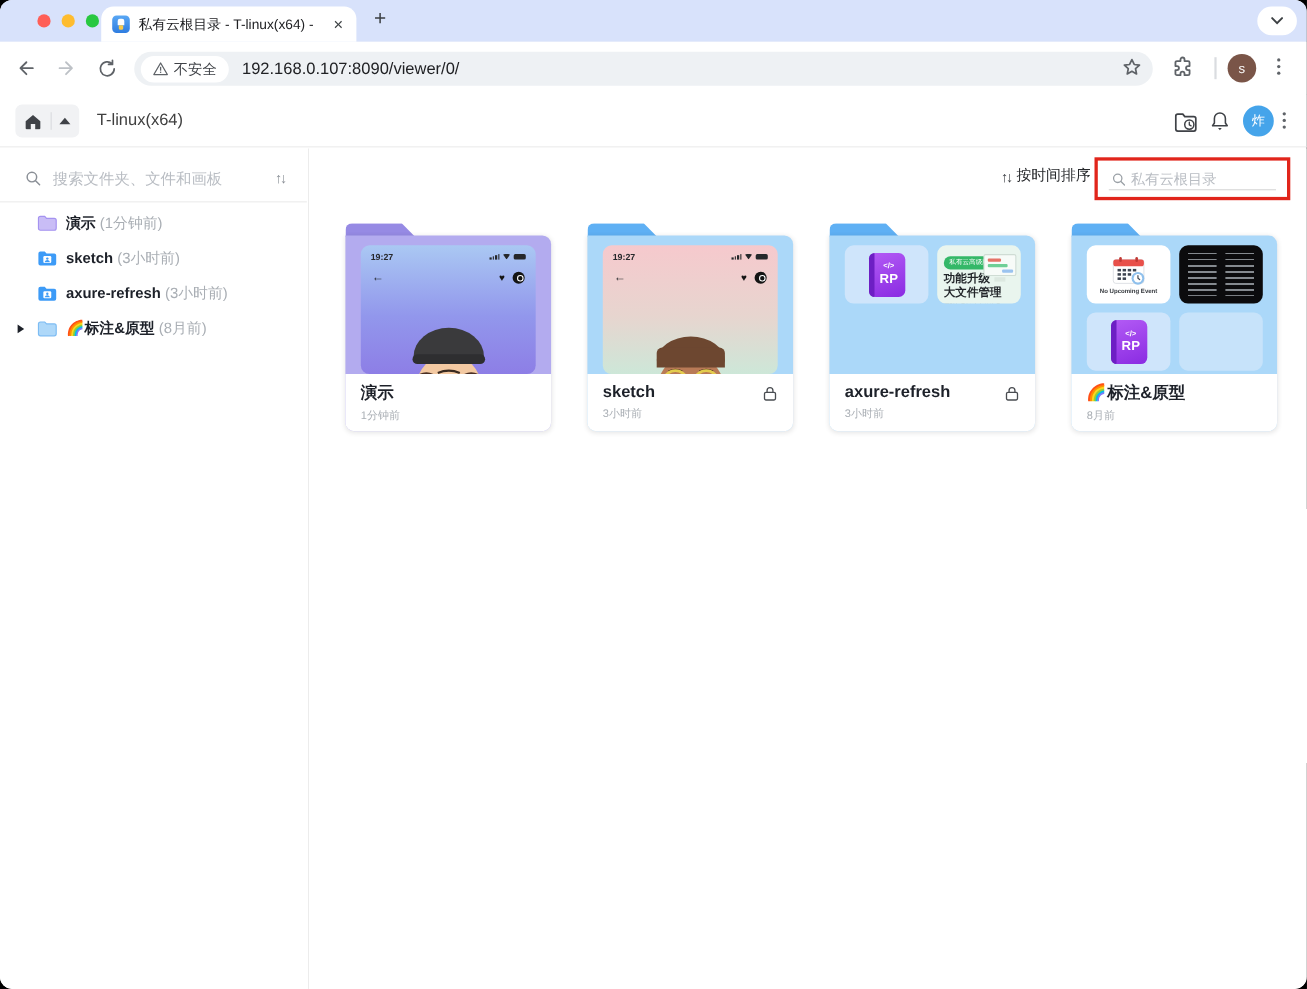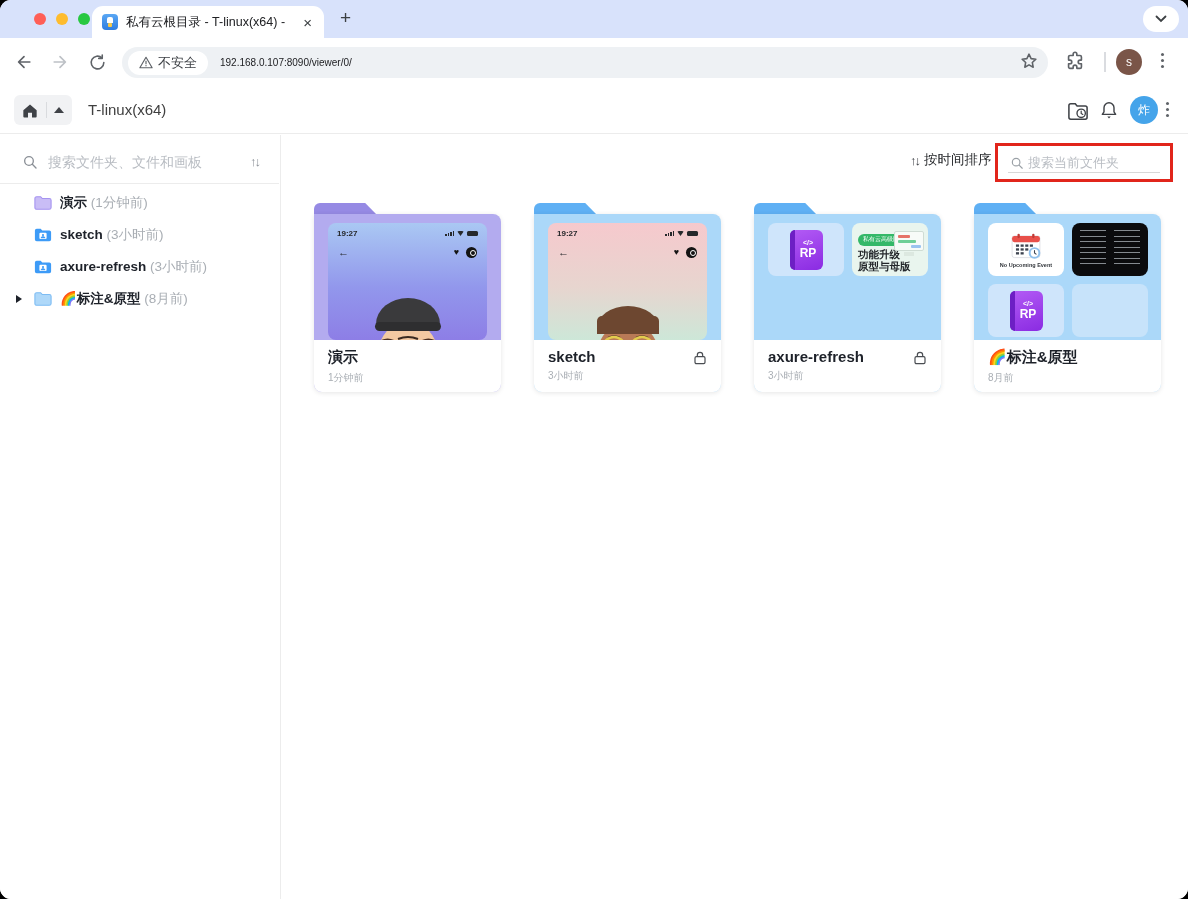--- a/index.html
+++ b/index.html
@@ -24,21 +24,21 @@
   .tabsearch { position:absolute; right:9px; top:6px; width:36px; height:26px; background:#fff; border-radius:13px;
                display:flex; align-items:center; justify-content:center; }
 
   
   .toolbar { position:relative; height:48px; background:#fff; }
   .navic { position:absolute; top:12px; width:24px; height:24px; display:flex; align-items:center; justify-content:center; }
   .omnibox { position:absolute; left:122px; top:9px; width:926px; height:31px; background:#eef1f4; border-radius:16px;
              display:flex; align-items:center; }
   .sec-chip { margin-left:6px; height:24px; background:#fff; border-radius:12px; display:flex; align-items:center;
               gap:5px; padding:0 11px; font-size:13px; color:#3f4247; }
-  .url-text { margin-left:12px; font-size:10px; color:#202124; }
+  .url-text { margin-left:12px; font-size:15px; color:#202124; }
   .star { position:absolute; right:8px; top:3px; }
   .toolbtn { position:absolute; top:12px; }
   .tsep { position:absolute; left:1104px; top:52px; width:2px; height:20px; background:#dadce0; }
   .bavatar { position:absolute; left:1116px; top:49px; width:26px; height:26px; border-radius:50%; background:#7a5548;
              color:#fff; font-size:12px; display:flex; align-items:center; justify-content:center; }
   .kebab { display:flex; flex-direction:column; gap:3px; align-items:center; }
   .kebab b { width:3px; height:3px; border-radius:50%; background:#5f6368; display:block; }
 
   
   .appheader { position:relative; height:48px; background:#fff; border-bottom:1px solid #ececec; }
@@ -295,21 +295,21 @@
       <span class="sortglyph">↑↓</span>
       <span class="sort-label">按时间排序</span>
     </div>
 
     <div class="redbox">
       <div class="inner">
         <svg style="position:absolute;left:12px;top:10px" width="14" height="14" viewBox="0 0 24 24">
           <circle cx="10.5" cy="10.5" r="6.5" fill="none" stroke="#9aa0a6" stroke-width="2"></circle>
           <path d="M15.5 15.5 21 21" stroke="#9aa0a6" stroke-width="2" stroke-linecap="round"></path>
         </svg>
-        <span class="m-search-ph">搜索当前文件夹</span>
+        <span class="m-search-ph">私有云根目录</span>
         <span class="m-underline"></span>
       </div>
     </div>
 
     <div class="card" style="left:33px">
       <div class="ftab tab-purple"></div>
       <div class="fbody body-purple">
         <div class="phone grad1">
           <div class="statusbar">
             <span class="ptime">19:27</span>
@@ -407,21 +407,21 @@
           </div>
         </div>
         <div class="tile promo" style="left:98px;top:9px;width:76px;height:53px">
           <span class="badge">私有云高级版</span>
           <div class="monitor">
             <span class="mtag" style="left:3px;top:3px;width:12px;height:3px;background:#e57368"></span>
             <span class="mtag" style="left:3px;top:8px;width:18px;height:3px;background:#6fcf97"></span>
             <span class="mtag" style="left:16px;top:13px;width:10px;height:3px;background:#9bc3ef"></span>
           </div>
           <div class="promo-t">功能升级</div>
-          <div class="promo-t" style="margin-top:0">原型与母版</div>
+          <div class="promo-t" style="margin-top:0">大文件管理</div>
           <div class="promo-s">原型与母版 大文件管理</div>
         </div>
       </div>
       <div class="clabel">
         <div class="cname">axure-refresh</div>
         <div class="ctime">3小时前</div>
         <svg class="locksvg" width="16" height="16" viewBox="0 0 24 24">
           <rect x="4.5" y="10" width="15" height="10.5" rx="2" fill="none" stroke="#4a4d52" stroke-width="1.8"></rect>
           <path d="M8 10V7.5a4 4 0 0 1 8 0V10" fill="none" stroke="#4a4d52" stroke-width="1.8"></path>
         </svg>

